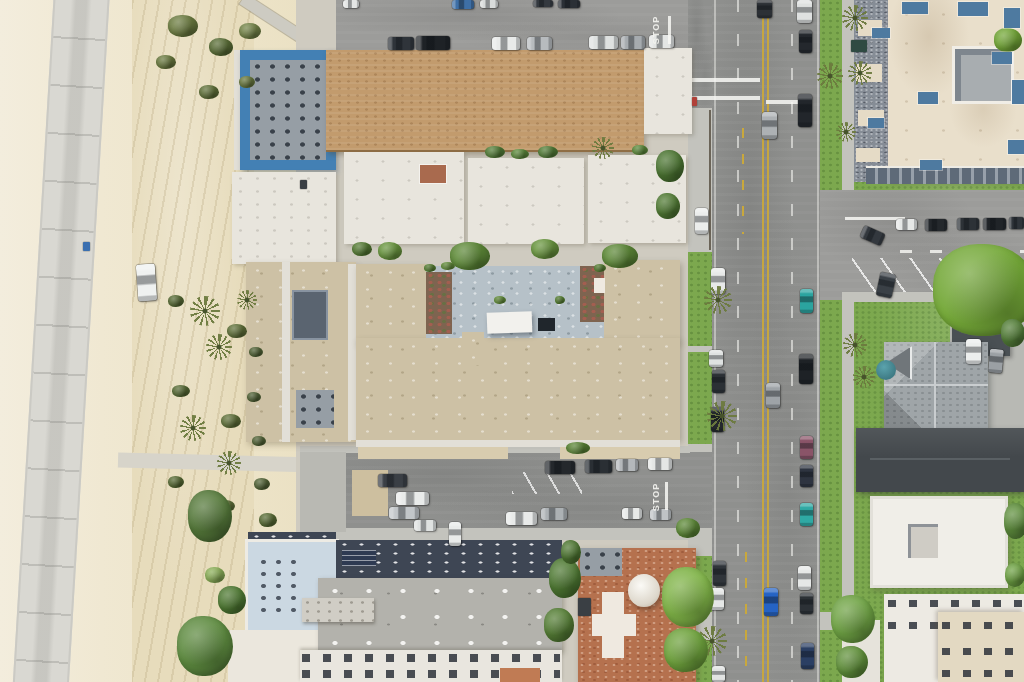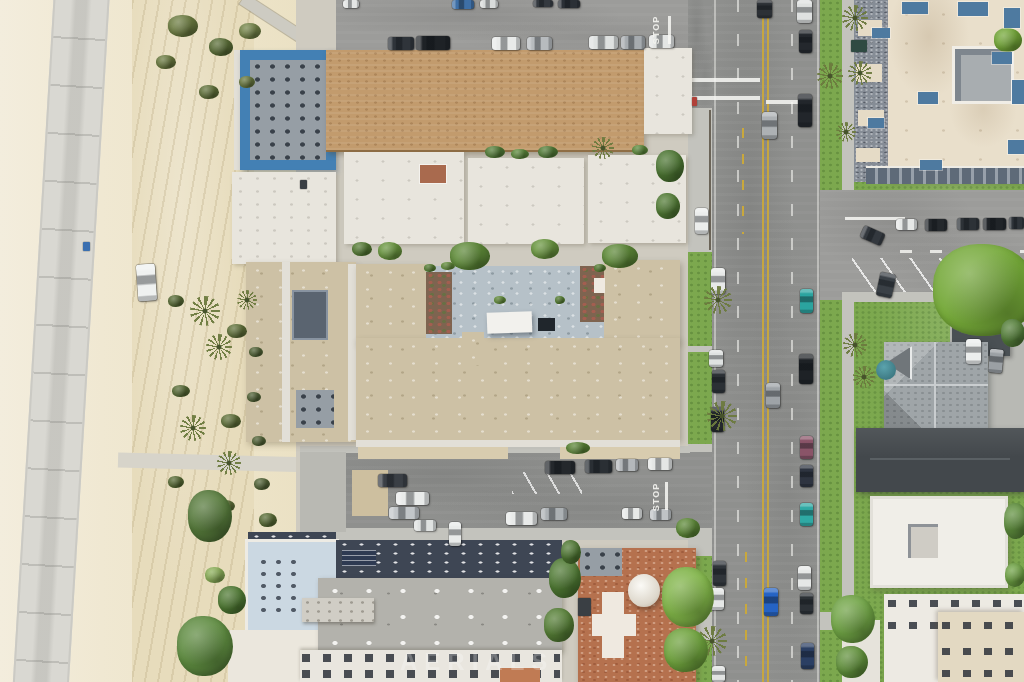--- a/index.html
+++ b/index.html
@@ -402,14 +402,13 @@
       <div class="abs steel" style="left: 868px; top: 118px; width: 16px; height: 10px;"></div>
       <div class="abs steel" style="left: 1008px; top: 140px; width: 16px; height: 14px;"></div>
       <div class="abs steel" style="left: 920px; top: 160px; width: 22px; height: 10px;"></div>
     </div>
 
   <div class="abs stop-text" style="left:641px;top:25px;width:30px;height:10px;">STOP</div>
   <div class="abs mark-w" style="left:668px;top:16px;width:3px;height:28px;"></div>
   <div class="abs stop-text" style="left:641px;top:492px;width:30px;height:10px;">STOP</div>
   <div class="abs mark-w" style="left:665px;top:482px;width:3px;height:28px;"></div>
 
-  <div class="abs watermark" style="left:400px;top:648px;">AERIALS</div>
 </div>
 
 </body></html>

